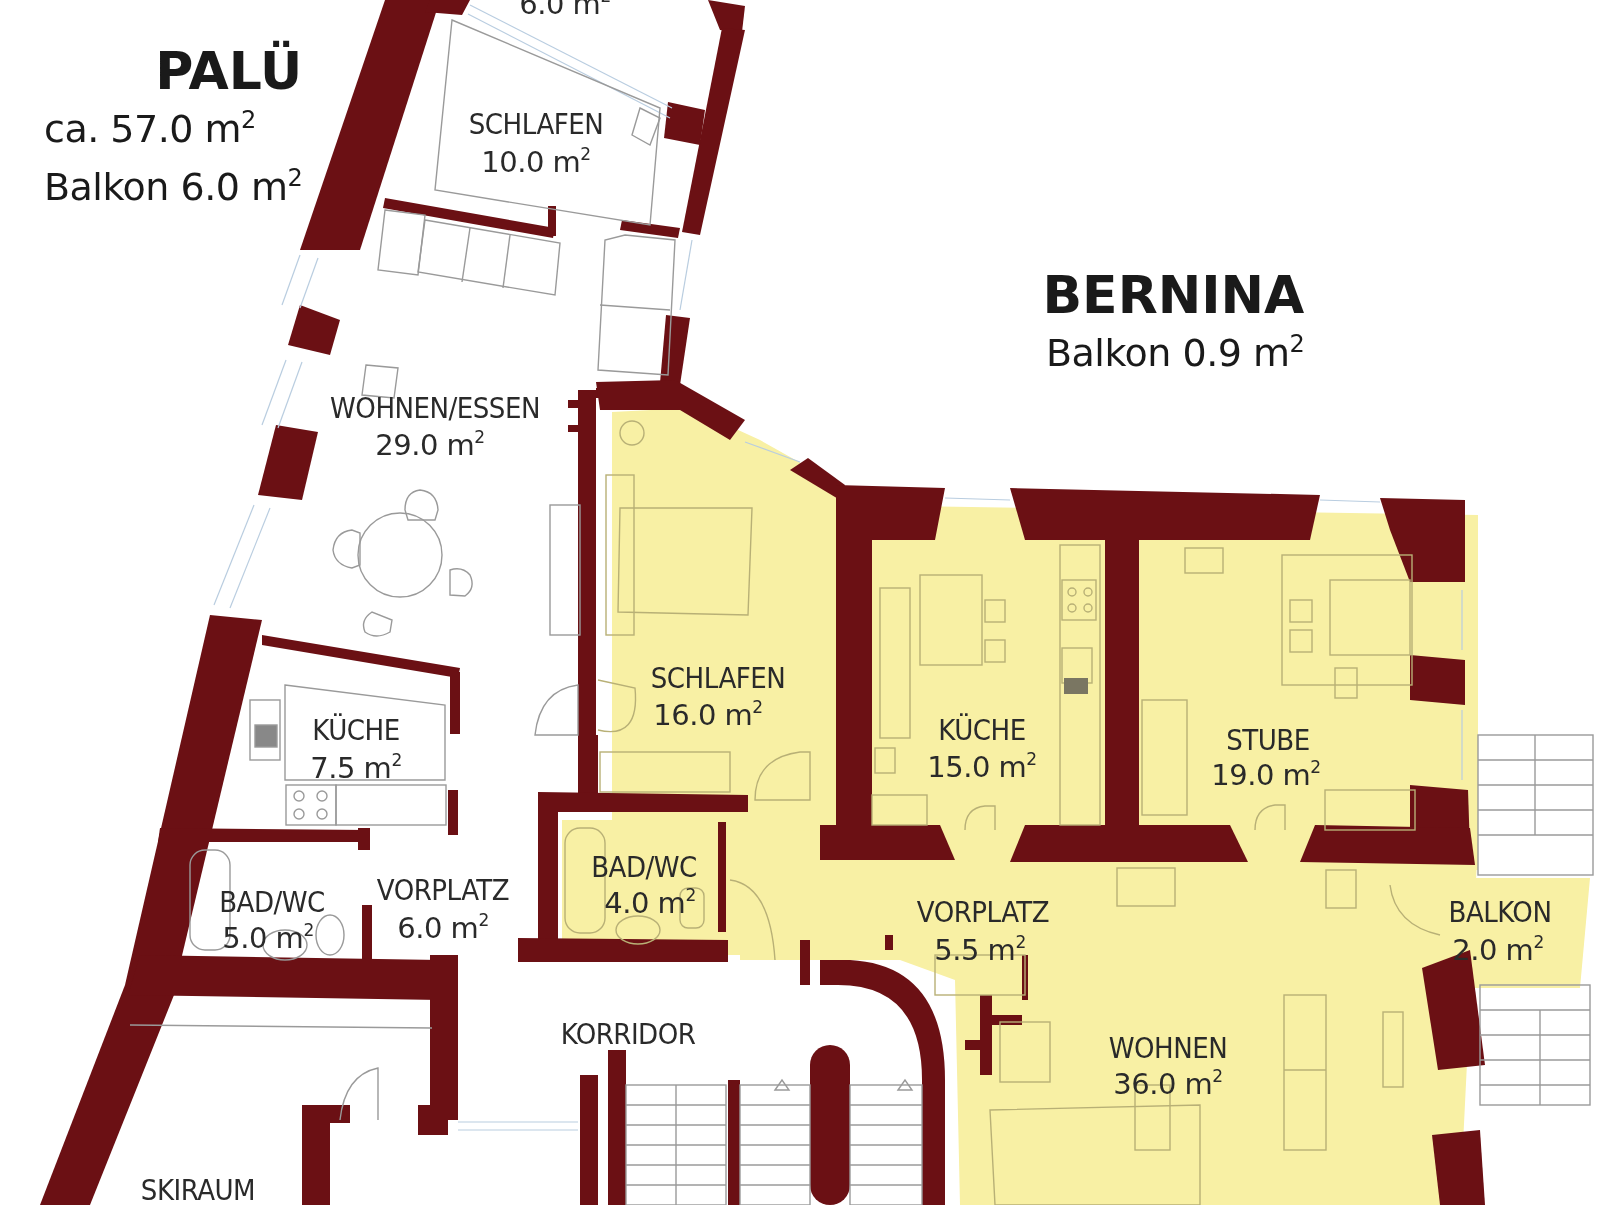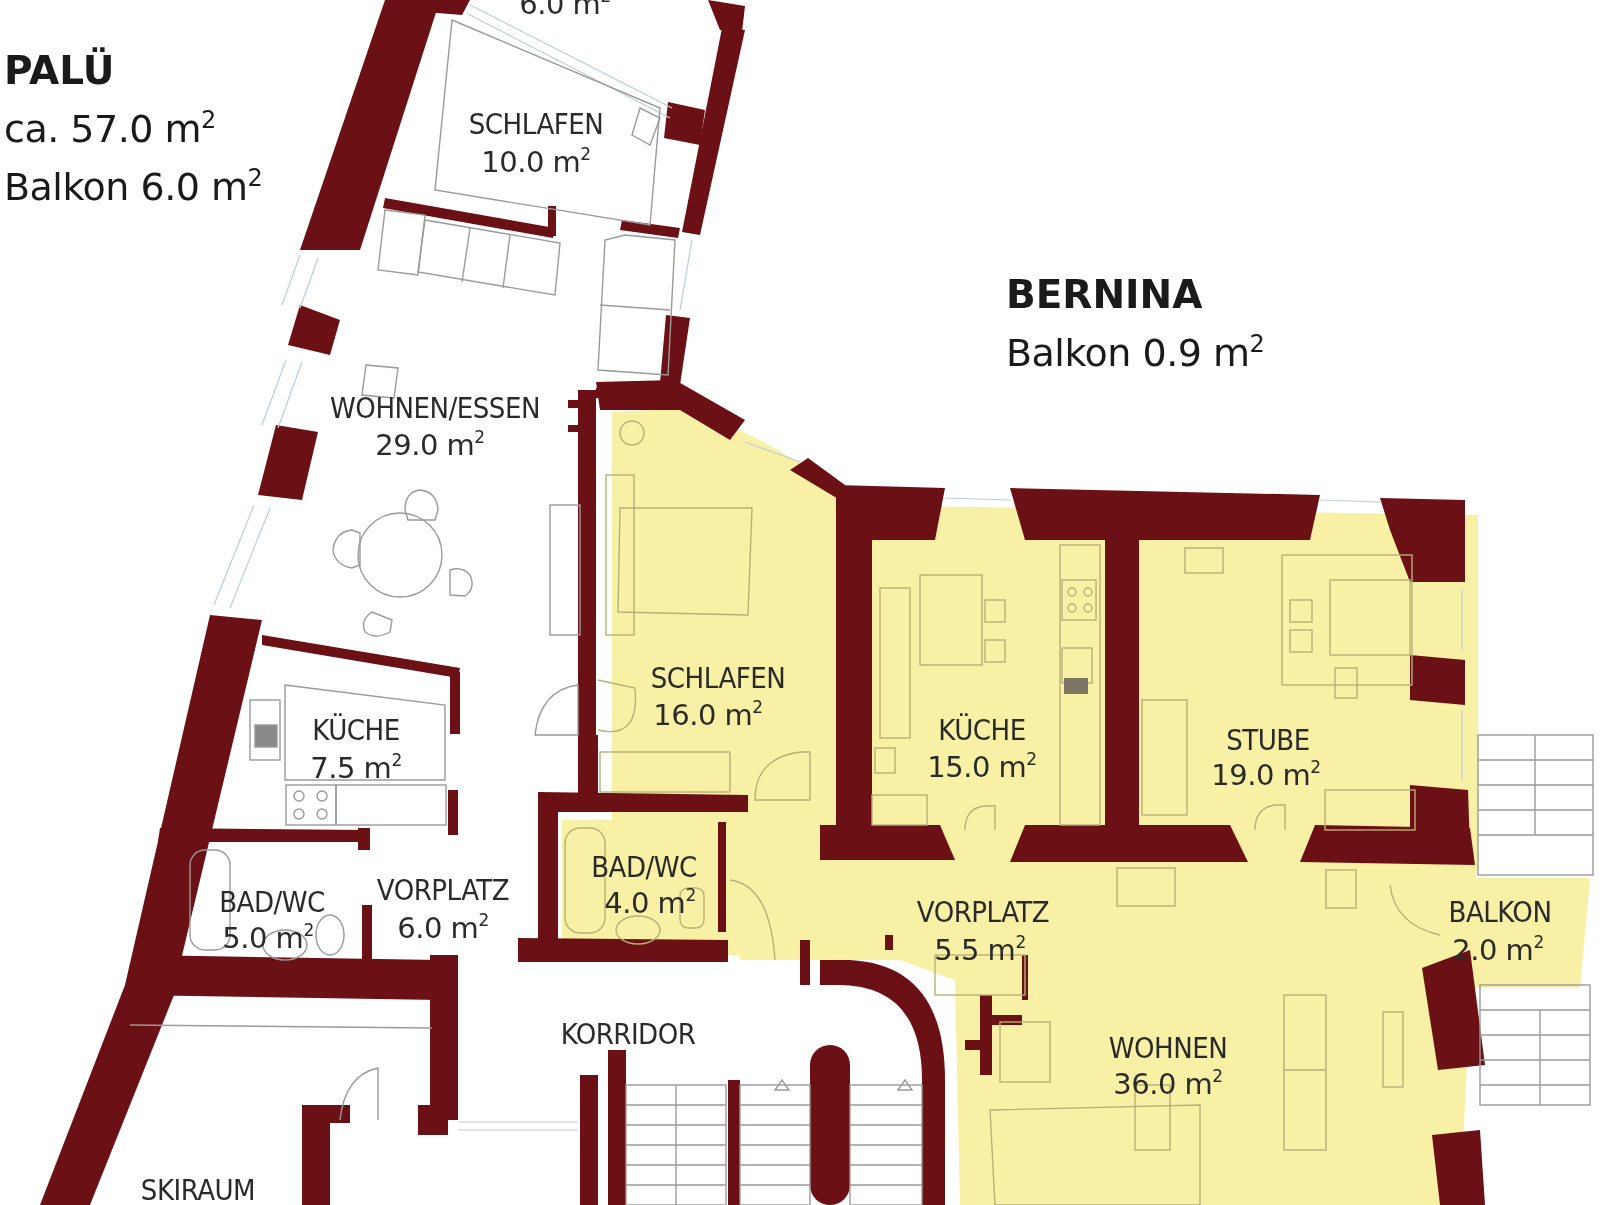--- a/index.html
+++ b/index.html
@@ -7,22 +7,22 @@
   #plan { position: absolute; left: 0; top: 0; width: 1606px; height: 1205px; }
   .wall { fill: #6b1014; }
   .yellow { fill: #f8f0a4; }
   .thin { fill: none; stroke: #9a9a9a; stroke-width: 1.4; }
   .thin-y { fill: none; stroke: #b8b076; stroke-width: 1.4; }
   .win { fill: none; stroke: #b9cde0; stroke-width: 1.2; }
   .rlabel { font-family: "DejaVu Sans Condensed", "DejaVu Sans", sans-serif; font-size: 29px; fill: #2a2a2a; text-anchor: middle; letter-spacing: -0.5px; }
   .rarea { font-family: "DejaVu Sans", sans-serif; font-size: 29px; fill: #2a2a2a; text-anchor: middle; letter-spacing: -0.5px; }
   .sup { font-size: 17px; }
   .apt { position: absolute; color: #1a1a1a; line-height: 58px; }
-  .apt-name { font-family: "DejaVu Sans", sans-serif; font-weight: bold; font-size: 39px; display: block; letter-spacing: 0px; }
-  .apt-line { font-family: "DejaVu Sans", sans-serif; font-size: 38px; display: block; letter-spacing: -0.5px; }
+  .apt-name { font-family: "DejaVu Sans", sans-serif; font-weight: bold; font-size: 52px; display: block; letter-spacing: 0px; text-align: right; }
+  .apt-line { font-family: "DejaVu Sans", sans-serif; font-size: 38px; display: block; letter-spacing: -0.5px; margin-left: 40px; }
   .apt sup { font-size: 24px; vertical-align: 14px; line-height: 0; }
 </style>
 </head>
 <body>
 
 <div class="apt" style="left:4px; top:42px;">
   <span class="apt-name">PALÜ</span>
   <span class="apt-line"><span>ca. 57.0 m</span><sup>2</sup></span>
   <span class="apt-line"><span>Balkon 6.0 m</span><sup>2</sup></span>
 </div>

